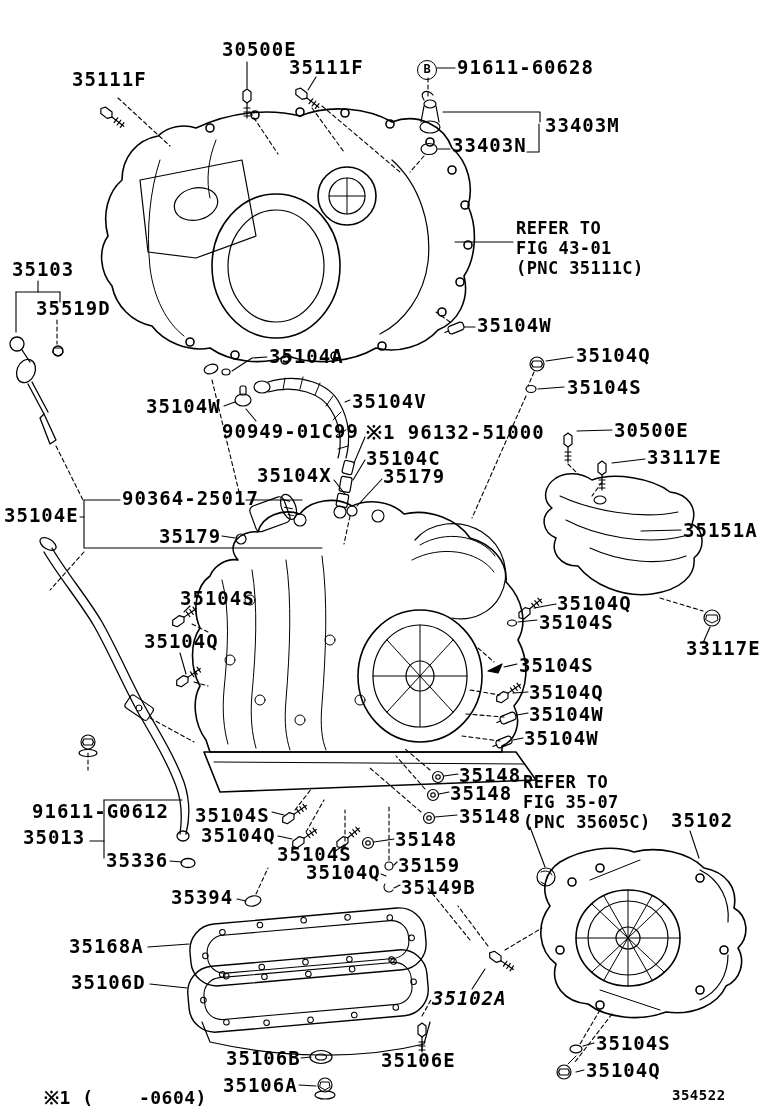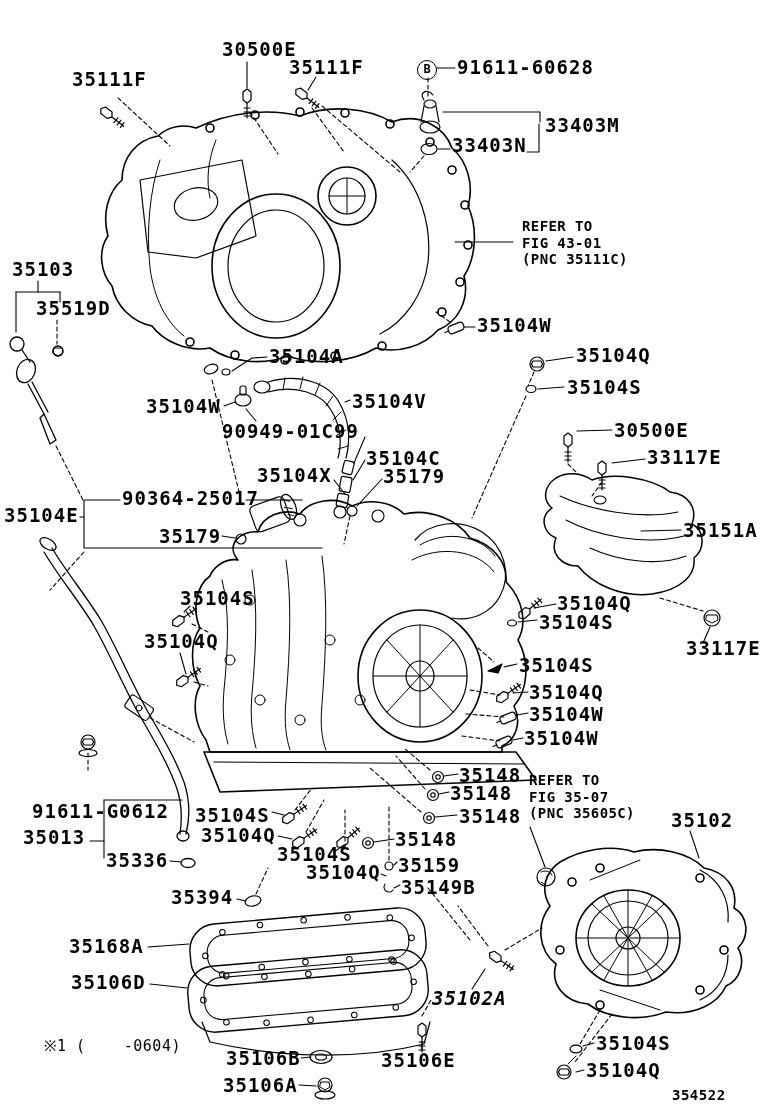--- a/index.html
+++ b/index.html
@@ -2,24 +2,24 @@
 <html><head>
 <meta charset="utf-8">
 <style>
   html,body{margin:0;padding:0;background:#ffffff;}
   #stage{position:relative;width:760px;height:1112px;background:#ffffff;overflow:hidden;
          font-family:"DejaVu Sans Mono", monospace;color:#000;}
   #art{position:absolute;left:0;top:0;}
   #labels-layer{position:absolute;left:0;top:0;width:760px;height:1112px;}
   .lbl{position:absolute;font-weight:bold;font-size:19px;line-height:1.02;
        letter-spacing:1px;white-space:pre;color:#000;}
-  .lbl.sm{font-size:14px;letter-spacing:0.4px;line-height:1.18;font-weight:bold;margin-left:6px;}
+  .lbl.sm{font-size:17px;letter-spacing:0.4px;line-height:1.18;font-weight:bold;}
   .lbl.circled{width:18px;height:18px;border:1.6px solid #000;border-radius:50%;
        font-size:12px;letter-spacing:0;text-align:center;line-height:17px;}
-  .footnote{position:absolute;left:44px;top:1035px;font-size:15px;font-weight:normal;
+  .footnote{position:absolute;left:44px;top:1085px;font-size:18px;font-weight:bold;
        letter-spacing:0.5px;white-space:pre;}
   .fignum{position:absolute;left:672px;top:1087px;font-size:14px;font-weight:bold;
        letter-spacing:0.5px;}
 </style>
 </head>
 <body>
 
 <div id="stage">
 
 <svg id="art" width="760" height="1112" viewBox="0 0 760 1112" fill="none" stroke="#000" stroke-width="1.1" stroke-linecap="round" stroke-linejoin="round">
@@ -413,20 +413,21 @@
       <div class="lbl sm" style="left: 516px; top: 218px;"><div>REFER TO</div><div>FIG 43-01</div><div>(PNC 35111C)</div></div>
       <div class="lbl" style="left: 12px; top: 260px;">35103</div>
       <div class="lbl" style="left: 36px; top: 299px;">35519D</div>
       <div class="lbl" style="left: 477px; top: 316px;">35104W</div>
       <div class="lbl" style="left: 269px; top: 347px;">35104A</div>
       <div class="lbl" style="left: 576px; top: 346px;">35104Q</div>
       <div class="lbl" style="left: 567px; top: 378px;">35104S</div>
       <div class="lbl" style="left: 352px; top: 392px;">35104V</div>
       <div class="lbl" style="left: 146px; top: 397px;">35104W</div>
       <div class="lbl" style="left: 222px; top: 422px;">90949-01C99</div>
+      <div class="lbl" style="left: 366px; top: 423px;">※1 96132-51000</div>
       <div class="lbl" style="left: 614px; top: 421px;">30500E</div>
       <div class="lbl" style="left: 366px; top: 449px;">35104C</div>
       <div class="lbl" style="left: 647px; top: 448px;">33117E</div>
       <div class="lbl" style="left: 257px; top: 466px;">35104X</div>
       <div class="lbl" style="left: 383px; top: 467px;">35179</div>
       <div class="lbl" style="left: 122px; top: 489px;">90364-25017</div>
       <div class="lbl" style="left: 4px; top: 506px; text-align: center;">35104E</div>
       <div class="lbl" style="left: 683px; top: 521px;">35151A</div>
       <div class="lbl" style="left: 159px; top: 527px;">35179</div>
       <div class="lbl" style="left: 180px; top: 589px;">35104S</div>

